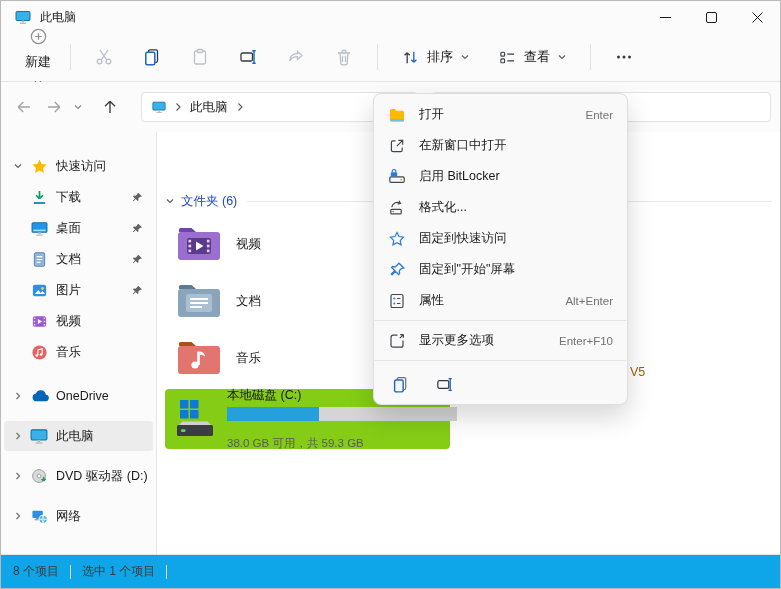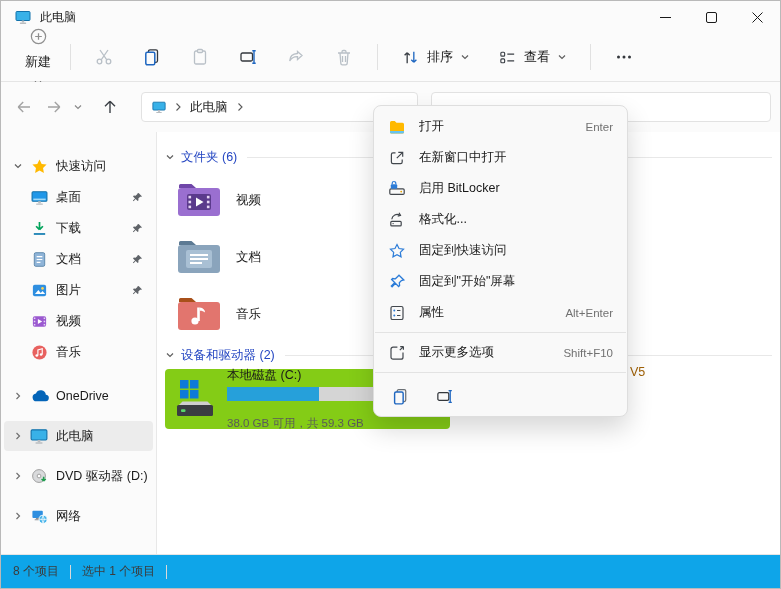--- a/index.html
+++ b/index.html
@@ -52,21 +52,21 @@
   .side-item.selected { background:#ececec; }
   .side-item.toplevel { margin-top:10px; }
   .side-item.first-toplevel { margin-top:14px; }
   .s-chev { width:16px; flex:0 0 16px; display:flex; justify-content:center; }
   .s-indent { width:16px; flex:0 0 16px; }
   .s-icon { width:20px; flex:0 0 20px; margin:0 7px 0 3px; display:flex; justify-content:center; }
   .s-label { overflow:hidden; }
   .s-pin { margin-left:auto; margin-right:8px; flex:0 0 auto; }
 
   .content { flex:1; position:relative; background:#fff; padding:14px 8px 0 8px; }
-  .group-header { height:22px; display:flex; align-items:center; gap:6px; }
+  .group-header { height:22px; display:flex; align-items:center; gap:6px;margin-top:44px; }
   .group-label { font-size:12.5px; color:#2446c2; white-space:nowrap; }
   .group-line { flex:1; height:1px; background:#e8e8e8; margin-left:4px; }
   .tiles { margin-top:4px; }
   .tile { width:285px; height:56px; display:flex; align-items:center; gap:13px;
           padding-left:10px; border-radius:4px; margin-bottom:1px; }
   .tile-label { font-size:12.5px; color:#191919; }
   .gh2 { margin-top:2px; }
   .drive-tile { width:285px; height:60px; margin-top:3px; background:#84cc16; border-radius:4px;
                 display:flex; align-items:center; gap:10px; padding-left:8px; }
   .drive-info { display:flex; flex-direction:column; }
@@ -76,21 +76,21 @@
   .drive-usage { font-size:11.5px; color:#5a5a5a; margin-top:15px; }
   .v5 { position:absolute; left:629px; top:364px; font-size:12.5px; color:#a16207; z-index:2; }
 
   
   .statusbar { position:absolute; left:0; right:0; bottom:0; height:34px; background:#0ea5e9;
                border-top:1px solid #e5e5e5; display:flex; align-items:center; padding:0 12px;
                font-size:12px; color:#3c3c3c; }
   .sb-sep { width:1px; height:14px; background:#d9d9d9; margin:0 11px; }
 
   
-  .context-menu { position:absolute; left:372px; top:104px; width:255px; background:#f9f9f9;
+  .context-menu { position:absolute; left:372px; top:92px; width:255px; background:#f9f9f9;
                   border:1px solid #dedede; border-radius:8px; padding:5px 0;
                   box-shadow:0 12px 26px rgba(0,0,0,.16); z-index:10; }
   .menu-item { height:31px; margin:0 4px; padding:0 10px; display:flex; align-items:center; gap:13px;
                border-radius:4px; font-size:12.5px; color:#191919; }
   .mi-icon { width:18px; flex:0 0 18px; display:flex; justify-content:center; }
   .mi-shortcut { margin-left:auto; font-size:11.5px; color:#717171; }
   .menu-sep { height:1px; background:#e3e3e3; margin:4px 1px; }
   .menu-iconrow { display:flex; gap:8px; padding:4px 8px 0 8px; }
   .mir-btn { width:36px; height:30px; display:flex; align-items:center; justify-content:center; border-radius:4px; }
 </style>
@@ -281,44 +281,44 @@
           <svg width="17" height="17" viewBox="0 0 24 24" fill="#ffb900">
               <path d="M12 2l3.1 6.3 6.9 1-5 4.9 1.2 6.8L12 17.8 5.8 21l1.2-6.8-5-4.9 6.9-1z"></path>
             </svg>
         </span>
         <span class="s-label">快速访问</span>
       </div>
 
       <div class="side-item">
         <span class="s-indent"></span>
         <span class="s-icon">
+          <svg width="17" height="17" viewBox="0 0 18 18" fill="none">
+              <path d="M9 2v8.2M9 10.2L5.4 6.6M9 10.2l3.6-3.6" stroke="#00a35a" stroke-width="1.8"></path>
+              <path d="M3 14.8h12" stroke="#0e7ab0" stroke-width="1.8"></path>
+            </svg>
+        </span>
+        <span class="s-label">下载</span>
+        <span class="s-pin">
+          <svg width="11" height="11" viewBox="0 0 12 12" fill="#5f6368">
+              <path d="M7.2 1l3.8 3.8-1.6.4-.5-.1-2 2 .2 1.9-.9.9L4 7.7 1.7 10l-.7-.7L3.3 7 1.1 4.8l.9-.9 1.9.2 2-2-.1-.5z"></path>
+            </svg>
+        </span>
+      </div>
+
+      <div class="side-item">
+        <span class="s-indent"></span>
+        <span class="s-icon">
           <svg width="17" height="17" viewBox="0 0 16 16">
               <rect x="1" y="2.5" width="14" height="9" rx="1" fill="#1f97e8" stroke="#1272ab"></rect>
               <rect x="2.2" y="9" width="11.6" height="1.6" fill="#9fd9f6"></rect>
               <rect x="6.8" y="11.5" width="2.4" height="2" fill="#b9bdc1"></rect>
               <rect x="4.8" y="13.6" width="6.4" height="1.3" rx=".6" fill="#b9bdc1"></rect>
             </svg>
         </span>
         <span class="s-label">桌面</span>
-        <span class="s-pin">
-          <svg width="11" height="11" viewBox="0 0 12 12" fill="#5f6368">
-              <path d="M7.2 1l3.8 3.8-1.6.4-.5-.1-2 2 .2 1.9-.9.9L4 7.7 1.7 10l-.7-.7L3.3 7 1.1 4.8l.9-.9 1.9.2 2-2-.1-.5z"></path>
-            </svg>
-        </span>
-      </div>
-
-      <div class="side-item">
-        <span class="s-indent"></span>
-        <span class="s-icon">
-          <svg width="17" height="17" viewBox="0 0 18 18" fill="none">
-              <path d="M9 2v8.2M9 10.2L5.4 6.6M9 10.2l3.6-3.6" stroke="#00a35a" stroke-width="1.8"></path>
-              <path d="M3 14.8h12" stroke="#0e7ab0" stroke-width="1.8"></path>
-            </svg>
-        </span>
-        <span class="s-label">下载</span>
         <span class="s-pin">
           <svg width="11" height="11" viewBox="0 0 12 12" fill="#5f6368">
               <path d="M7.2 1l3.8 3.8-1.6.4-.5-.1-2 2 .2 1.9-.9.9L4 7.7 1.7 10l-.7-.7L3.3 7 1.1 4.8l.9-.9 1.9.2 2-2-.1-.5z"></path>
             </svg>
         </span>
       </div>
 
       <div class="side-item">
         <span class="s-indent"></span>
         <span class="s-icon">
@@ -495,29 +495,20 @@
                 <rect x="3" y="12" width="42" height="28" rx="3" fill="#e2756e"></rect>
                 <circle cx="20" cy="31" r="3.6" fill="#fff"></circle>
                 <rect x="22.2" y="17.5" width="2.6" height="13.5" fill="#fff"></rect>
                 <path d="M24.8 17.5c3.5.5 5 2.2 5.3 5-1.7-1.4-3.4-1.9-5.3-1.8z" fill="#fff"></path>
               </svg>
           </span>
           <span class="tile-label">音乐</span>
         </div>
       </div>
 
-      <div class="group-header gh2">
-        <span>
-          <svg width="10" height="10" viewBox="0 0 10 10" fill="none" stroke="#5f5f5f" stroke-width="1.2">
-              <path d="M2 3.5l3 3 3-3"></path>
-            </svg>
-        </span>
-        <span class="group-label">设备和驱动器 (2)</span>
-        <span class="group-line"></span>
-      </div>
 
       <div class="drive-tile">
         <span>
           <svg width="44" height="44" viewBox="0 0 44 44">
               <rect x="7" y="3" width="8.5" height="8.5" fill="#0e7ad8"></rect>
               <rect x="17" y="3" width="8.5" height="8.5" fill="#0e7ad8"></rect>
               <rect x="7" y="13" width="8.5" height="8.5" fill="#0e7ad8"></rect>
               <rect x="17" y="13" width="8.5" height="8.5" fill="#0e7ad8"></rect>
               <path d="M6 28l3.5-3.5h25L38 28z" fill="#cfcfcf"></path>
               <rect x="4" y="28" width="36" height="11" rx="1.5" fill="#3a3d41"></rect>
@@ -630,21 +621,21 @@
     <div class="menu-sep"></div>
 
     <div class="menu-item">
       <span class="mi-icon">
         <svg width="18" height="18" viewBox="0 0 18 18" fill="none" stroke="#42474d" stroke-width="1.2">
             <path d="M15 8.6v4.6a2 2 0 01-2 2H5a2 2 0 01-2-2v-8a2 2 0 012-2h4.4"></path>
             <path d="M11.8 6.2L15.4 2.6M15.4 2.6h-3.2M15.4 2.6v3.2"></path>
           </svg>
       </span>
       <span>显示更多选项</span>
-      <span class="mi-shortcut">Shift+F10</span>
+      <span class="mi-shortcut">Enter+F10</span>
     </div>
 
     <div class="menu-sep"></div>
 
     <div class="menu-iconrow">
       <div class="mir-btn">
         <svg width="19" height="19" viewBox="0 0 20 20" fill="none">
             <rect x="6.5" y="2.8" width="9" height="12.5" rx="1.5" stroke="#6b7075" stroke-width="1.3"></rect>
             <rect x="3.8" y="5.3" width="9" height="12.5" rx="1.5" fill="#f9f9f9" stroke="#1e66c0" stroke-width="1.5"></rect>
           </svg>

